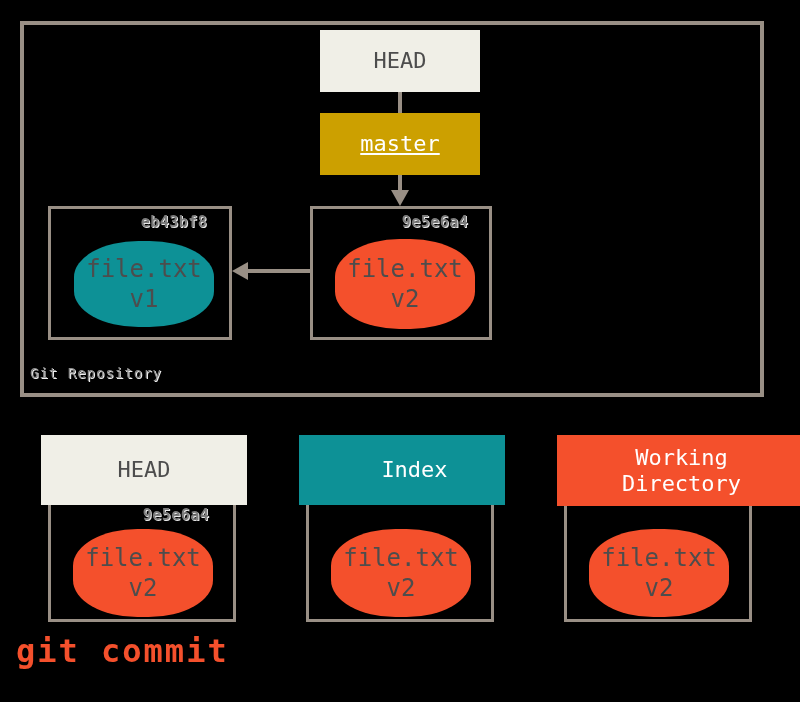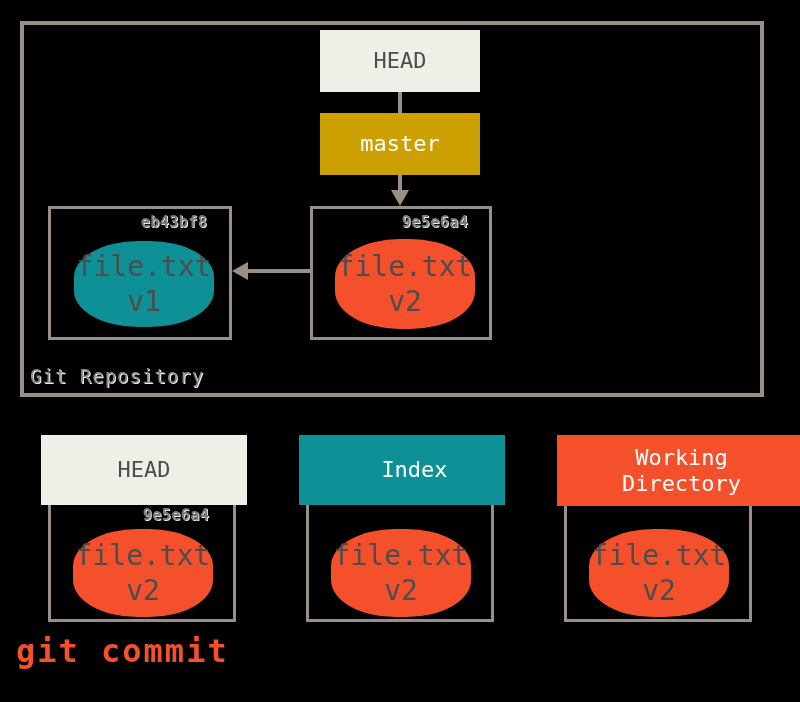--- a/index.html
+++ b/index.html
@@ -23,21 +23,21 @@
     top: 21px;
     width: 744px;
     height: 376px;
     border: 4px solid #998f85;
     box-sizing: border-box;
   }
   .repo-label {
     position: absolute;
     left: 30px;
     top: 365px;
-    font-size: 19px;
+    font-size: 14px;
     letter-spacing: 1px;
     color: #8d8d8d;
     text-shadow: 1px 1px 0 #efefef;
     white-space: nowrap;
   }
 
   
   .ref-box {
     position: absolute;
     display: flex;
@@ -91,21 +91,21 @@
 
   
   .blob {
     position: absolute;
     border-radius: 46% / 42%;
     display: flex;
     flex-direction: column;
     align-items: center;
     justify-content: center;
     color: #4d4d4d;
-    font-size: 28px;
+    font-size: 24px;
     line-height: 1.25;
   }
   .blob-teal { background: #0d9196; }
   .blob-orange { background: #f4502c; }
 
   
   .vline {
     position: absolute;
     background: #998f85;
     width: 4px;
@@ -151,21 +151,21 @@
 
   <div class="repo-frame"></div>
   <div class="repo-label">Git Repository</div>
 
   <div class="ref-box ref-head" style="left:320px; top:30px; width:160px; height:62px; font-size:22px;">
     <span>HEAD</span>
   </div>
 
   <div class="vline" style="left:398px; top:92px; height:21px;"></div>
 
-  <div class="ref-box ref-master" style="left:320px; top:113px; width:160px; height:62px; font-size:22px;">
+  <div class="ref-box ref-master" style="left:320px; top:113px; width:160px; height:62px; font-size:22px;text-decoration:underline;">
     <span>master</span>
   </div>
 
   <div class="vline" style="left:398px; top:175px; height:17px;"></div>
   <div class="arrow-down" style="left:391px; top:190px;"></div>
 
   <div class="commit-box" style="left:48px; top:206px; width:184px; height:134px;">
     <div class="hash-label">eb43bf8</div>
     <div class="blob blob-teal" style="left:23px; top:32px; width:140px; height:86px;">
       <span>file.txt</span>

